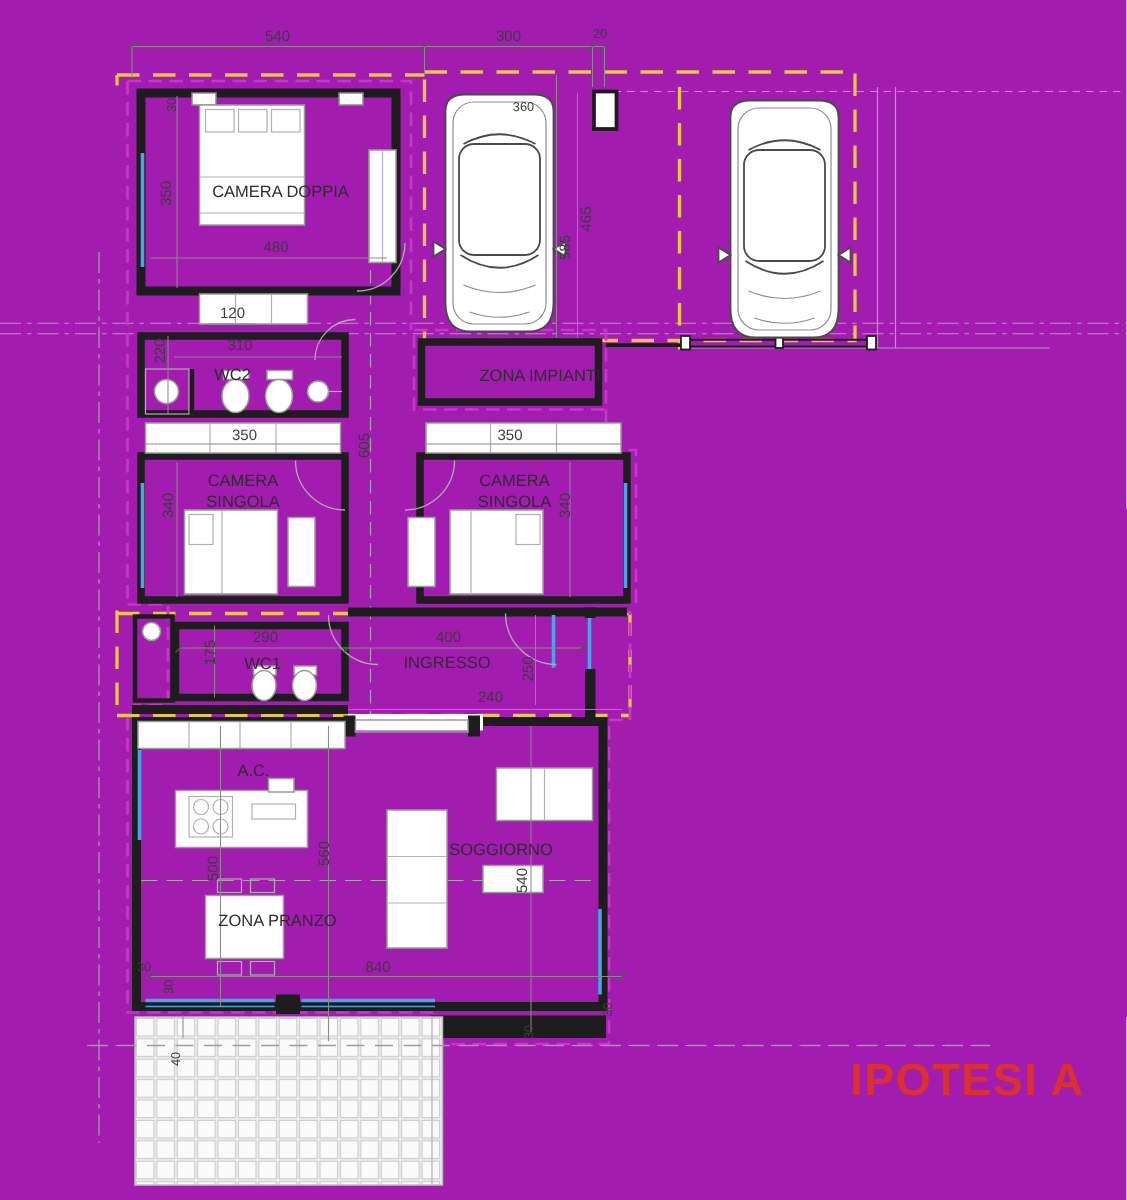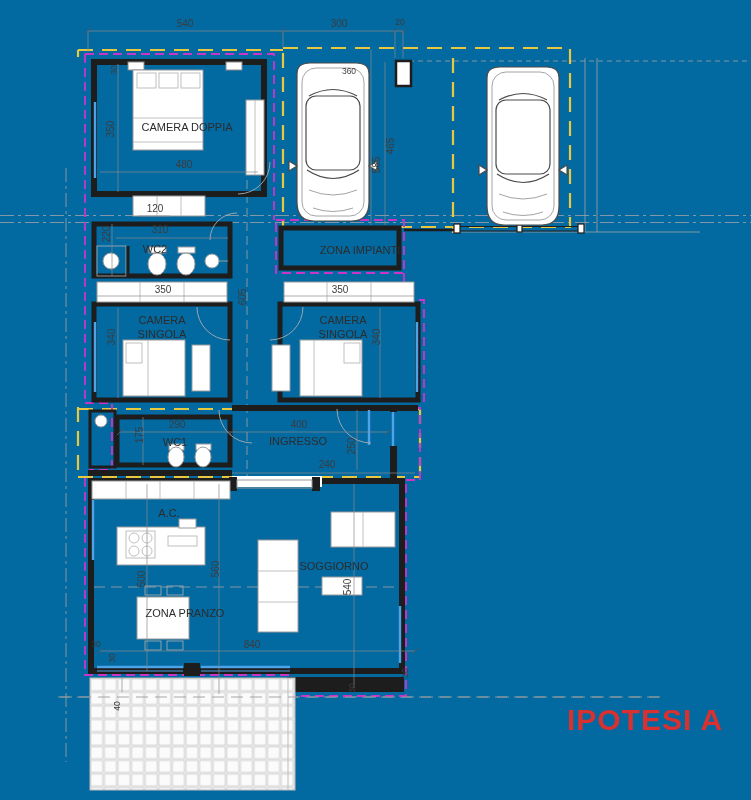--- a/index.html
+++ b/index.html
@@ -1,16 +1,16 @@
 <!DOCTYPE html>
 <html><head>
 <meta charset="utf-8">
 <style>
   html,body{margin:0;padding:0;background:#ffffff;}
-  .stage{width:751px;height:800px;position:relative;overflow:hidden;background:#0369a1;
+  .stage{width:751px;height:800px;position:relative;overflow:hidden;background:#a21caf;
          font-family:"Liberation Sans",sans-serif;}
   svg text{font-family:"Liberation Sans",sans-serif;}
   .room-label{font-size:11px;fill:#2c2c2c;}
   .dim{font-size:10px;fill:#3c3c3c;}
   .dim-sm{font-size:8.5px;fill:#3c3c3c;}
   .title-text{font-size:30px;font-weight:bold;fill:#d93030;letter-spacing:1px;}
   .wall{stroke:#1d1d1d;fill:none;}
   .furn{stroke:#9a9a9a;stroke-width:1;fill:#ffffff;}
   .furn2{stroke:#b0b0b0;stroke-width:0.8;fill:none;}
   .dimline{stroke:#8a8a8a;stroke-width:0.7;fill:none;}

